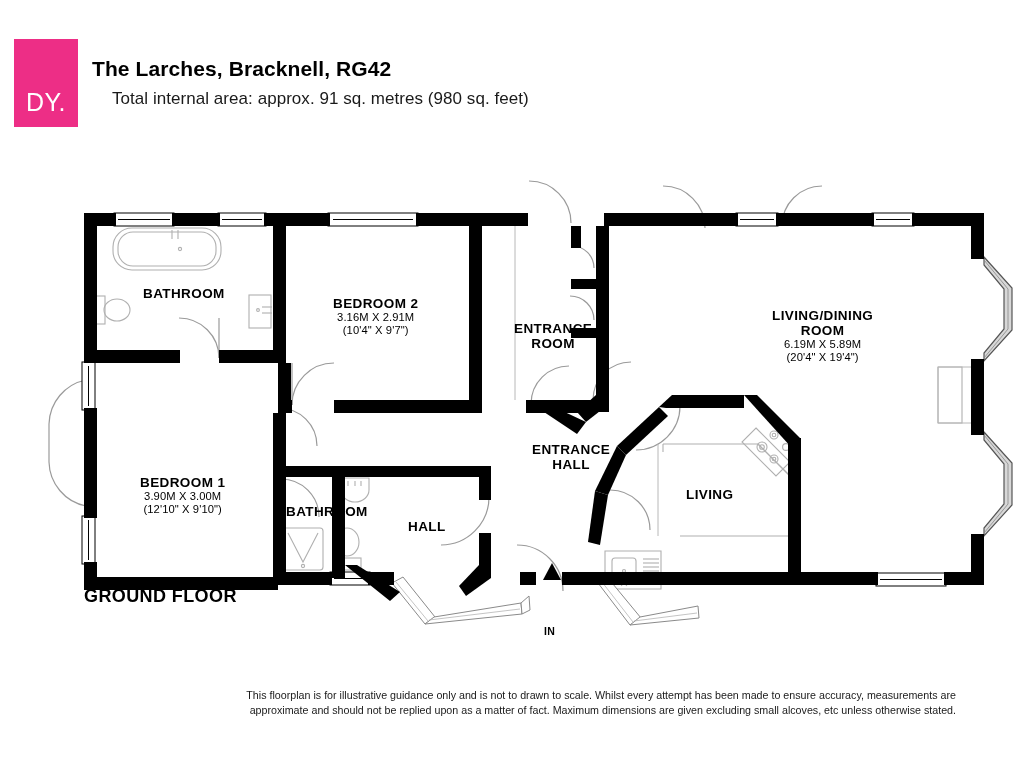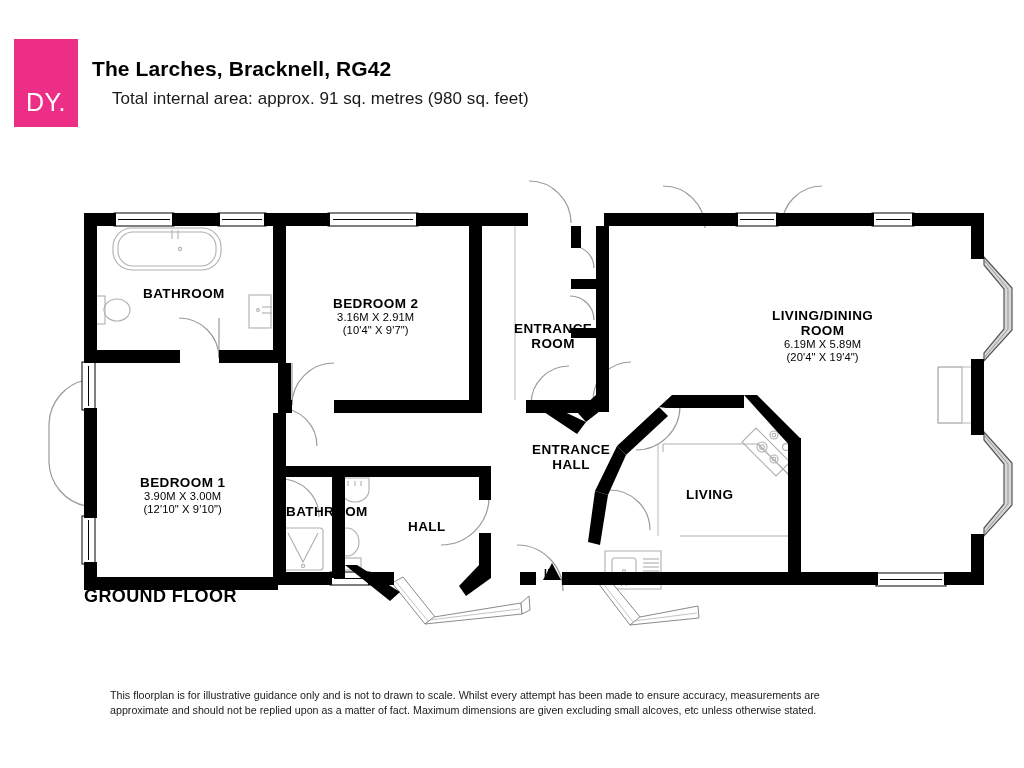--- a/index.html
+++ b/index.html
@@ -83,34 +83,34 @@
   #lbl-study     { left: 408px; top: 519px; }
   #lbl-entrance  { left: 532px; top: 442px; }
   #lbl-kitchen   { left: 686px; top: 487px; }
 
   #floor-label {
     position: absolute; left: 84px; top: 586px;
     font-size: 18px; font-weight: bold; color: #000;
     letter-spacing: 0.4px;
   }
   #in-label {
-    position: absolute; left: 544px; top: 567px;
+    position: absolute; left: 544px; top: 625px;
     font-size: 10.5px; font-weight: bold; color: #000;
     letter-spacing: 0.4px;
   }
 
   
   #footer {
     position: absolute; left: 0; top: 688px;
     width: 1024px;
-    text-align: left;
+    text-align: right;
     font-size: 10.7px;
     color: #1a1a1a;
     line-height: 1.42;
-    padding: 0 110px;
+    padding: 0 68px;
   }
   #footer div { white-space: nowrap; }
 </style>
 </head>
 <body>
 
 <div id="page">
 
   <div id="header">
     <div id="logo">

